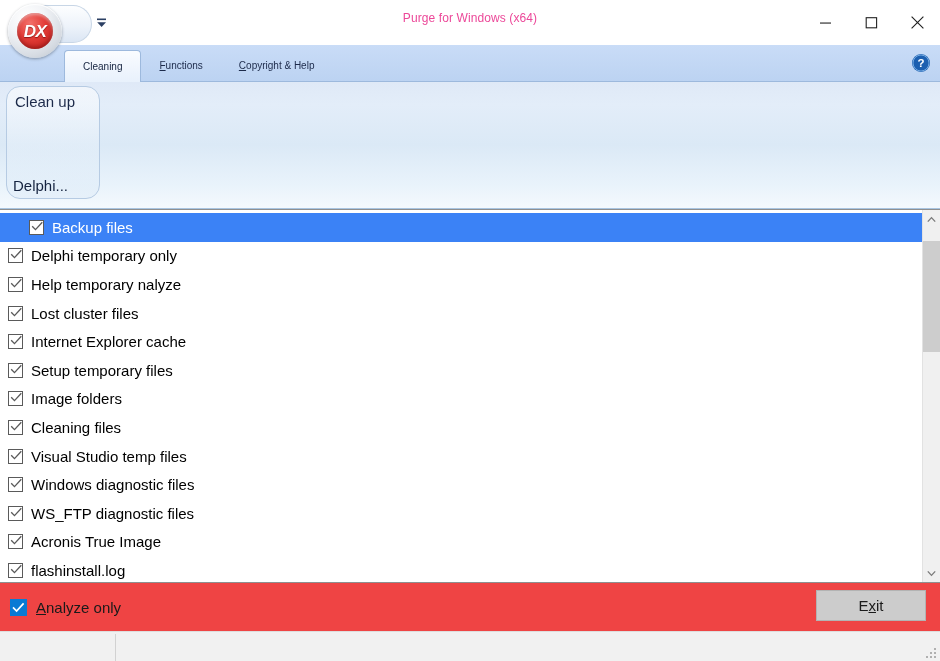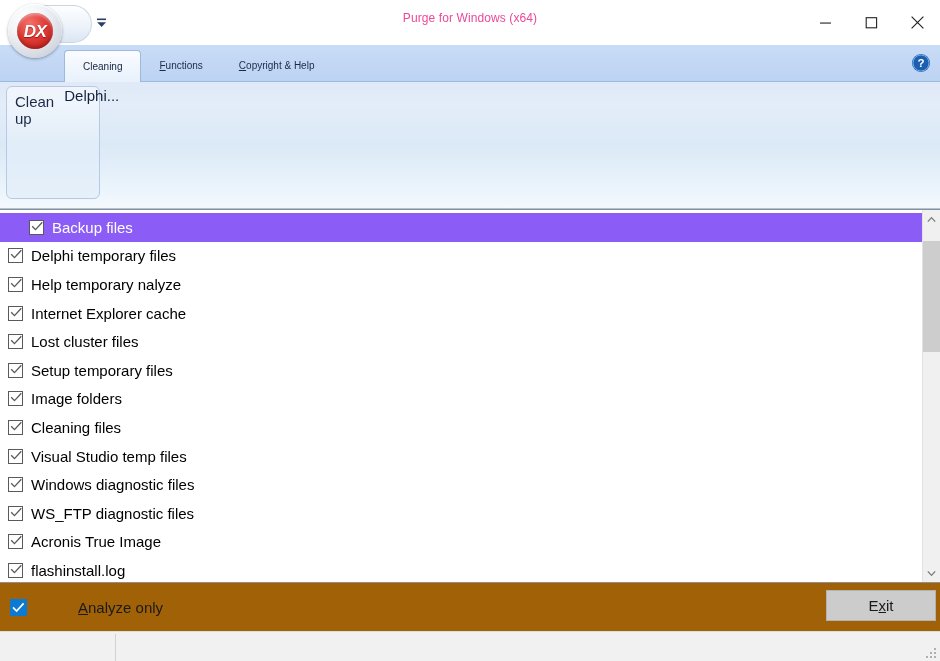--- a/index.html
+++ b/index.html
@@ -152,23 +152,23 @@
     background: linear-gradient(180deg,#dfe9f7 0%,#e3edf9 18%,#dbe9f6 50%,#e9f3fb 82%,#f4f9fd 100%);
     border-bottom: 1px solid #a8c4e0;
     padding: 4px 0 0 6px;
   }
   .ribbon-group {
     position: relative;
     width: 94px;
     height: 113px;
     background: linear-gradient(180deg,rgba(255,255,255,.55) 0%, rgba(230,240,250,.35) 60%, rgba(216,231,246,.4) 100%);
     border: 1px solid #b6cbe3;
-    border-radius: 6px;
-    display: flex;
-    flex-direction: row;
+    border-radius: 14px;
+    display: flex;
+    flex-direction: column;
     justify-content: space-between;
   }
   .ribbon-btn-top {
     padding: 6px 4px 0 8px;
     font-size: 15px;
     color: #1c2a4a;
     cursor: default;
     line-height: 1.15;
   }
   .ribbon-btn-bottom {
@@ -199,21 +199,21 @@
   .list-row {
     height: 28.6px;
     display: flex;
     align-items: center;
     padding-left: 8px;
     font-size: 15px;
     color: #000000;
     cursor: default;
   }
   .list-row.selected {
-    background: #8b5cf6;
+    background: #3b82f6;
     color: #ffffff;
     padding-left: 29px;
   }
   .chk {
     width: 15px; height: 15px;
     border: 1px solid #5a5a5a;
     background: #ffffff;
     margin-right: 8px;
     flex: 0 0 15px;
     position: relative;
@@ -242,44 +242,43 @@
     height: 33%;
     background: #cdcdcd;
     cursor: default;
   }
 
   
   .footer {
     position: relative;
     flex: 0 0 49px;
     height: 49px;
-    background: #a16207;
+    background: #ef4444;
     border-bottom: 1px solid #dedede;
     display: flex;
     align-items: center;
     padding-left: 10px;
-    gap: 42px;
   }
   .analyze-chk {
     width: 17px; height: 17px;
     background: #0a7ad4;
     margin-right: 9px;
     flex: 0 0 17px;
     position: relative;
     cursor: default;
   }
   .analyze-chk svg { position: absolute; left: 2px; top: 3px; }
   .analyze-label {
     font-size: 15px;
     color: #1a1a1a;
     cursor: default;
   }
   .exit-btn {
     position: absolute;
-    right: 4px;
+    right: 14px;
     top: 7px;
     width: 110px;
     height: 31px;
     background: #cccccc;
     border: 1px solid #b3b3b3;
     font-size: 15px;
     color: #1a1a1a;
     display: flex;
     align-items: center;
     justify-content: center;
@@ -397,45 +396,45 @@
             </svg>
           </span>
           <span>Backup files</span>
         </div>
         <div class="list-row">
           <span class="chk">
             <svg width="13" height="11" viewBox="0 0 13 11">
               <path d="M1.2 5.2 L4.5 8.6 L11.3 1.3" stroke="#5a5a5a" stroke-width="1.35" fill="none"></path>
             </svg>
           </span>
-          <span>Delphi temporary files</span>
+          <span>Delphi temporary only</span>
         </div>
         <div class="list-row">
           <span class="chk">
             <svg width="13" height="11" viewBox="0 0 13 11">
               <path d="M1.2 5.2 L4.5 8.6 L11.3 1.3" stroke="#5a5a5a" stroke-width="1.35" fill="none"></path>
             </svg>
           </span>
           <span>Help temporary nalyze</span>
         </div>
         <div class="list-row">
           <span class="chk">
             <svg width="13" height="11" viewBox="0 0 13 11">
               <path d="M1.2 5.2 L4.5 8.6 L11.3 1.3" stroke="#5a5a5a" stroke-width="1.35" fill="none"></path>
             </svg>
           </span>
+          <span>Lost cluster files</span>
+        </div>
+        <div class="list-row">
+          <span class="chk">
+            <svg width="13" height="11" viewBox="0 0 13 11">
+              <path d="M1.2 5.2 L4.5 8.6 L11.3 1.3" stroke="#5a5a5a" stroke-width="1.35" fill="none"></path>
+            </svg>
+          </span>
           <span>Internet Explorer cache</span>
-        </div>
-        <div class="list-row">
-          <span class="chk">
-            <svg width="13" height="11" viewBox="0 0 13 11">
-              <path d="M1.2 5.2 L4.5 8.6 L11.3 1.3" stroke="#5a5a5a" stroke-width="1.35" fill="none"></path>
-            </svg>
-          </span>
-          <span>Lost cluster files</span>
         </div>
         <div class="list-row">
           <span class="chk">
             <svg width="13" height="11" viewBox="0 0 13 11">
               <path d="M1.2 5.2 L4.5 8.6 L11.3 1.3" stroke="#5a5a5a" stroke-width="1.35" fill="none"></path>
             </svg>
           </span>
           <span>Setup temporary files</span>
         </div>
         <div class="list-row">

